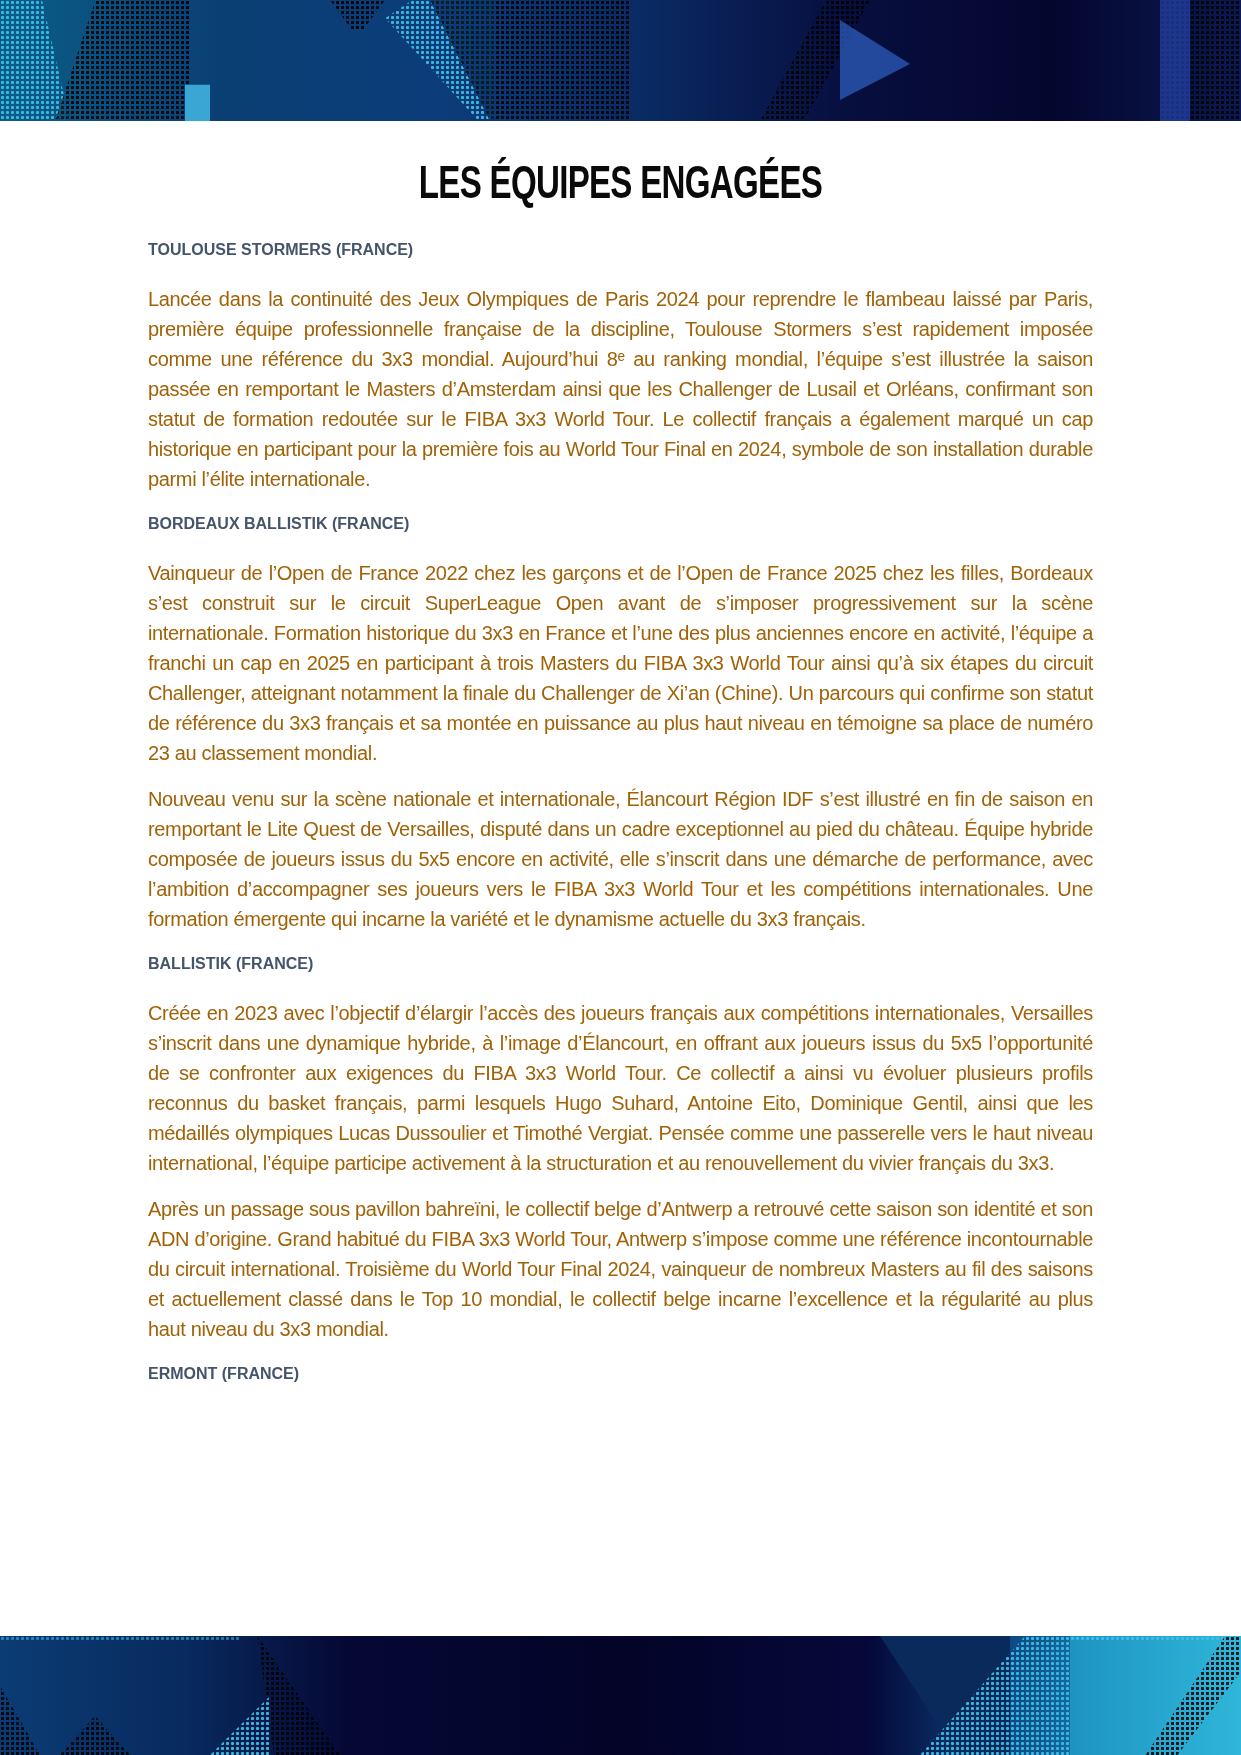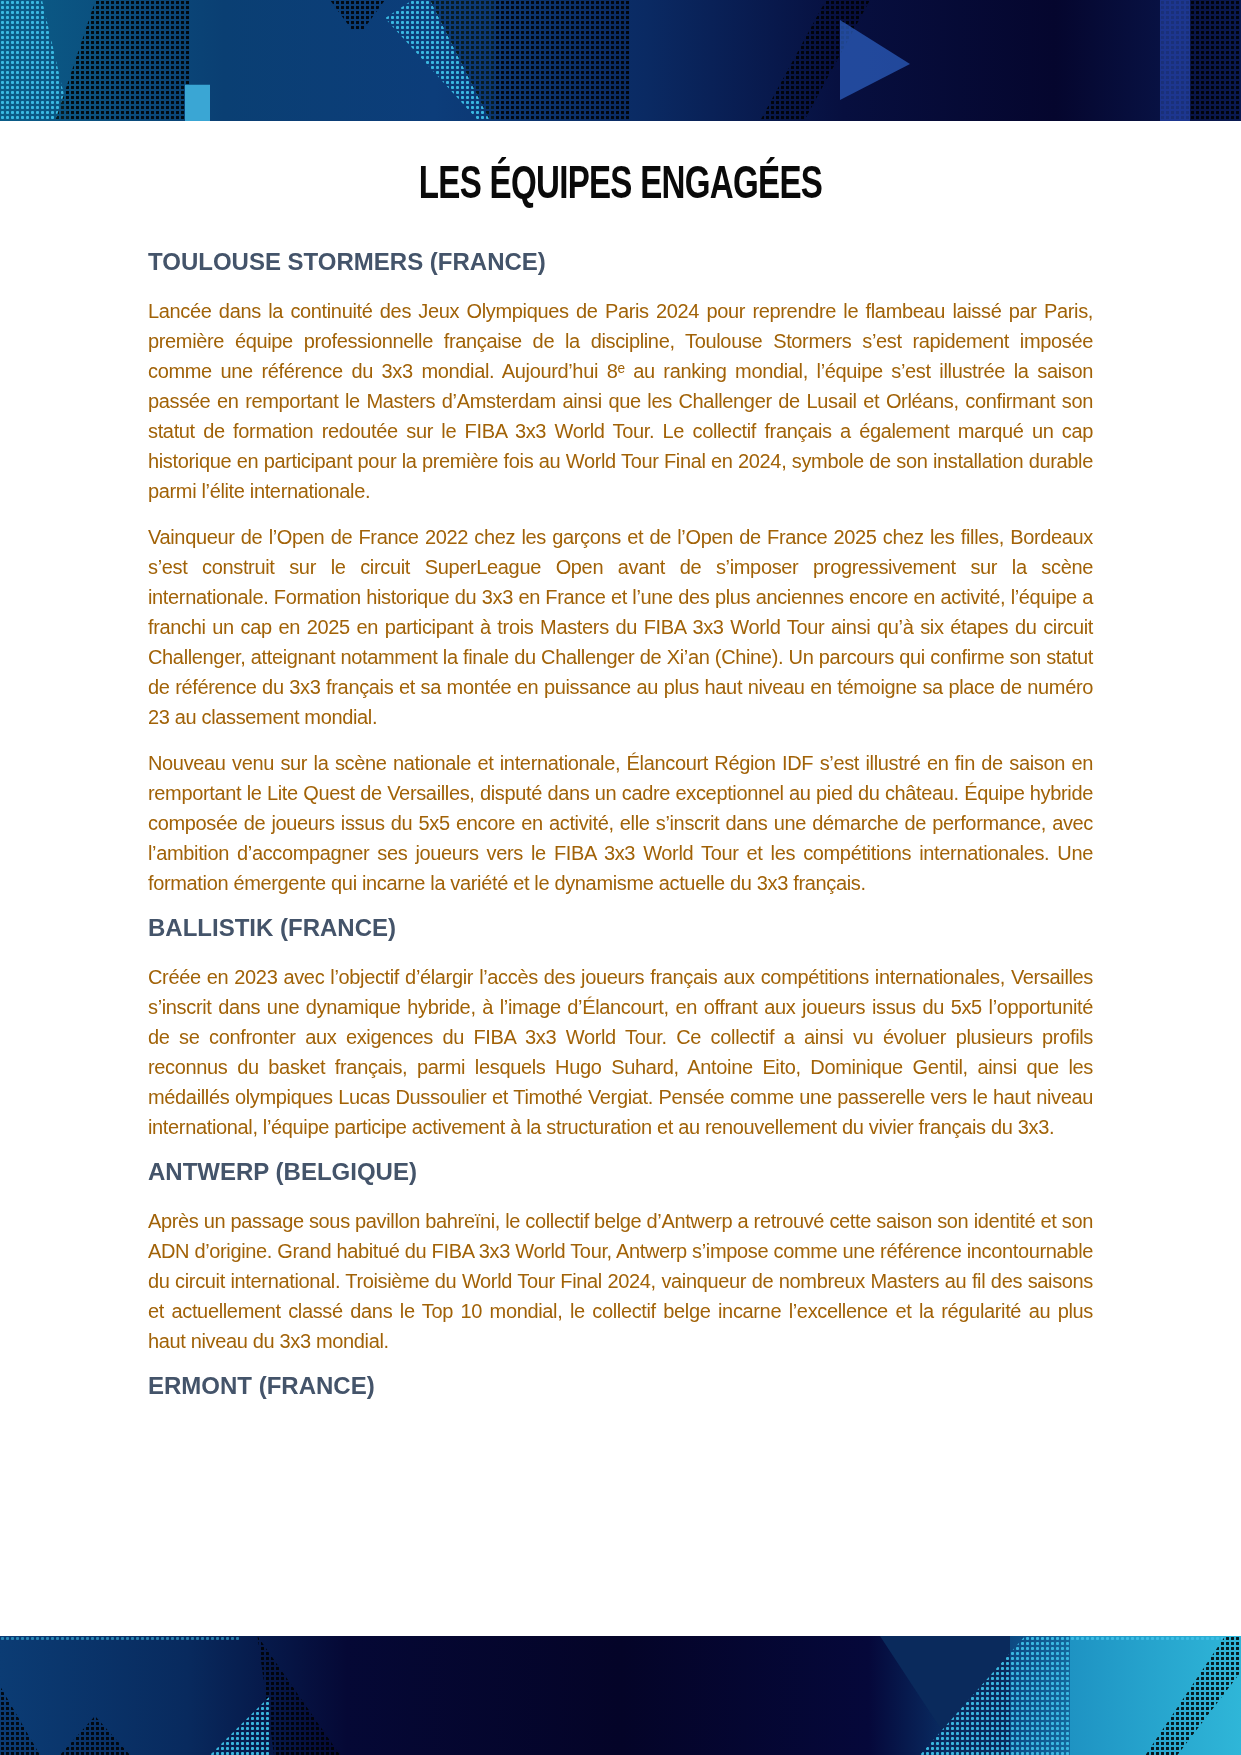--- a/index.html
+++ b/index.html
@@ -35,22 +35,22 @@
     font-weight: 700; font-size: 46px; letter-spacing: -1px;
     color: #0a0a0a;
     transform: scaleX(0.72);
     transform-origin: center;
   }
   .content {
     position: absolute; top: 232px; left: 148px; width: 945px;
   }
   .team-heading {
     font-family: "Liberation Sans", sans-serif;
-    font-weight: 700; font-size: 24px; color: #44546a;
-    margin: 16px 0 20px 0; line-height: 28px;
+    font-weight: 700; font-size: 16px; color: #44546a;
+    margin: 4px 0 20px 0; line-height: 28px;
   }
   .team-desc {
     font-family: "Liberation Sans", sans-serif;
     font-size: 20px; line-height: 30px; text-align: justify;
     color: #a16207; margin: 0 0 16px 0;
     letter-spacing: -0.35px;
   }
   .team-block { margin: 0; }
 </style>
 </head>
@@ -70,31 +70,31 @@
 </div>
 
 <div class="title">LES ÉQUIPES ENGAGÉES</div>
 
 <div class="content">
   <div class="team-block">
     <h2 class="team-heading">TOULOUSE STORMERS (FRANCE)</h2>
     <p class="team-desc">Lancée dans la continuité des Jeux Olympiques de Paris 2024 pour reprendre le flambeau laissé par Paris, première équipe professionnelle française de la discipline, Toulouse Stormers s’est rapidement imposée comme une référence du 3x3 mondial. Aujourd’hui 8ᵉ au ranking mondial, l’équipe s’est illustrée la saison passée en remportant le Masters d’Amsterdam ainsi que les Challenger de Lusail et Orléans, confirmant son statut de formation redoutée sur le FIBA 3x3 World Tour. Le collectif français a également marqué un cap historique en participant pour la première fois au World Tour Final en 2024, symbole de son installation durable parmi l’élite internationale.</p>
   </div>
   <div class="team-block">
+    <h2 class="team-heading">BORDEAUX BALLISTIK (FRANCE)</h2>
     <p class="team-desc">Vainqueur de l’Open de France 2022 chez les garçons et de l’Open de France 2025 chez les filles, Bordeaux s’est construit sur le circuit SuperLeague Open avant de s’imposer progressivement sur la scène internationale. Formation historique du 3x3 en France et l’une des plus anciennes encore en activité, l’équipe a franchi un cap en 2025 en participant à trois Masters du FIBA 3x3 World Tour ainsi qu’à six étapes du circuit Challenger, atteignant notamment la finale du Challenger de Xi’an (Chine). Un parcours qui confirme son statut de référence du 3x3 français et sa montée en puissance au plus haut niveau en témoigne sa place de numéro 23 au classement mondial.</p>
   </div>
   <div class="team-block">
     <p class="team-desc">Nouveau venu sur la scène nationale et internationale, Élancourt Région IDF s’est illustré en fin de saison en remportant le Lite Quest de Versailles, disputé dans un cadre exceptionnel au pied du château. Équipe hybride composée de joueurs issus du 5x5 encore en activité, elle s’inscrit dans une démarche de performance, avec l’ambition d’accompagner ses joueurs vers le FIBA 3x3 World Tour et les compétitions internationales. Une formation émergente qui incarne la variété et le dynamisme actuelle du 3x3 français.</p>
   </div>
   <div class="team-block">
     <h2 class="team-heading">BALLISTIK (FRANCE)</h2>
     <p class="team-desc">Créée en 2023 avec l’objectif d’élargir l’accès des joueurs français aux compétitions internationales, Versailles s’inscrit dans une dynamique hybride, à l’image d’Élancourt, en offrant aux joueurs issus du 5x5 l’opportunité de se confronter aux exigences du FIBA 3x3 World Tour. Ce collectif a ainsi vu évoluer plusieurs profils reconnus du basket français, parmi lesquels Hugo Suhard, Antoine Eito, Dominique Gentil, ainsi que les médaillés olympiques Lucas Dussoulier et Timothé Vergiat. Pensée comme une passerelle vers le haut niveau international, l’équipe participe activement à la structuration et au renouvellement du vivier français du 3x3.</p>
   </div>
   <div class="team-block">
-    <h2 class="team-heading">ANTWERP (BELGIQUE)</h2>
     <p class="team-desc">Après un passage sous pavillon bahreïni, le collectif belge d’Antwerp a retrouvé cette saison son identité et son ADN d’origine. Grand habitué du FIBA 3x3 World Tour, Antwerp s’impose comme une référence incontournable du circuit international. Troisième du World Tour Final 2024, vainqueur de nombreux Masters au fil des saisons et actuellement classé dans le Top 10 mondial, le collectif belge incarne l’excellence et la régularité au plus haut niveau du 3x3 mondial.</p>
   </div>
   <div class="team-block">
     <h2 class="team-heading">ERMONT (FRANCE)</h2>
   </div>
 </div>
 
 <div class="banner banner-bottom">
   <div class="shape cyan-dots" style="left:0;top:0;width:240px;height:5px;opacity:0.6;"></div>
   <div class="shape dots" style="left:0;top:50px;width:40px;height:69px;clip-path:polygon(0 0,100% 100%,0 100%);"></div>

